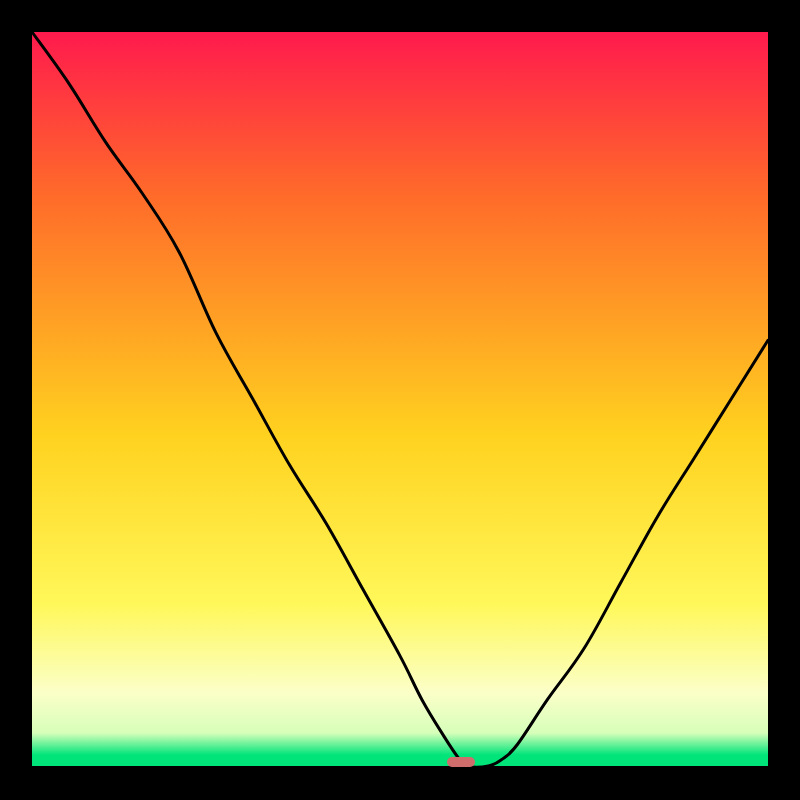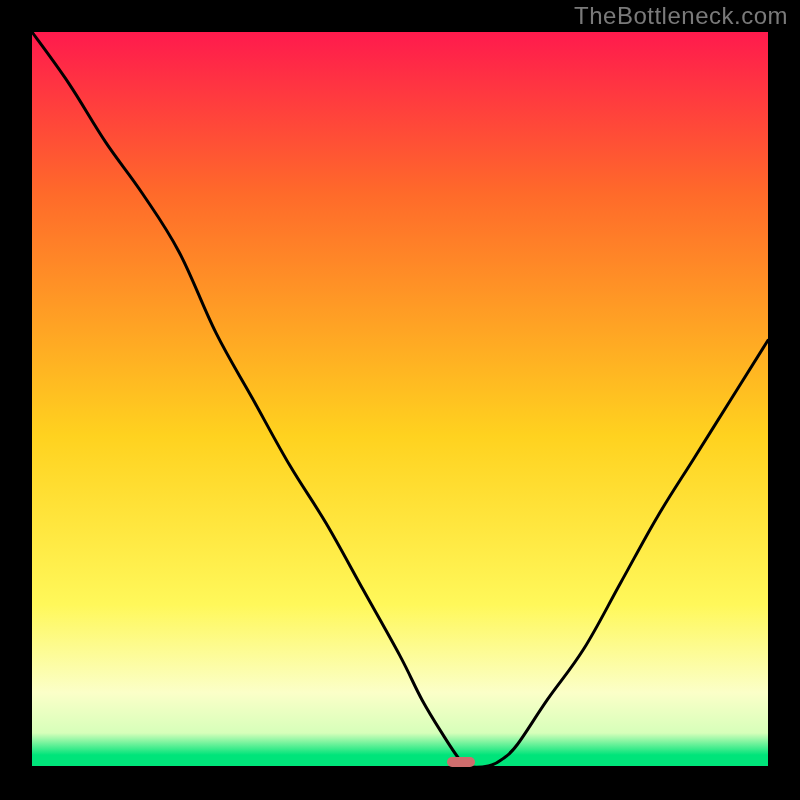--- a/index.html
+++ b/index.html
@@ -47,21 +47,20 @@
     border-radius: 6px;
     background: #cf6d6d;
     z-index: 4;
   }
 </style>
 </head>
 <body>
 
 <div class="frame">
 
-  <div class="watermark">TheBottleneck.com</div>
 
   <div class="plot-area">
     <svg class="plot-svg" viewBox="0 0 736 734" preserveAspectRatio="none">
       <defs>
         <linearGradient id="bg-grad" x1="0" y1="0" x2="0" y2="1">
           <stop offset="0" stop-color="#ff1a4d"></stop>
           <stop offset="0.22" stop-color="#ff6a2a"></stop>
           <stop offset="0.55" stop-color="#ffd21f"></stop>
           <stop offset="0.78" stop-color="#fff85a"></stop>
           <stop offset="0.90" stop-color="#fbffc8"></stop>

